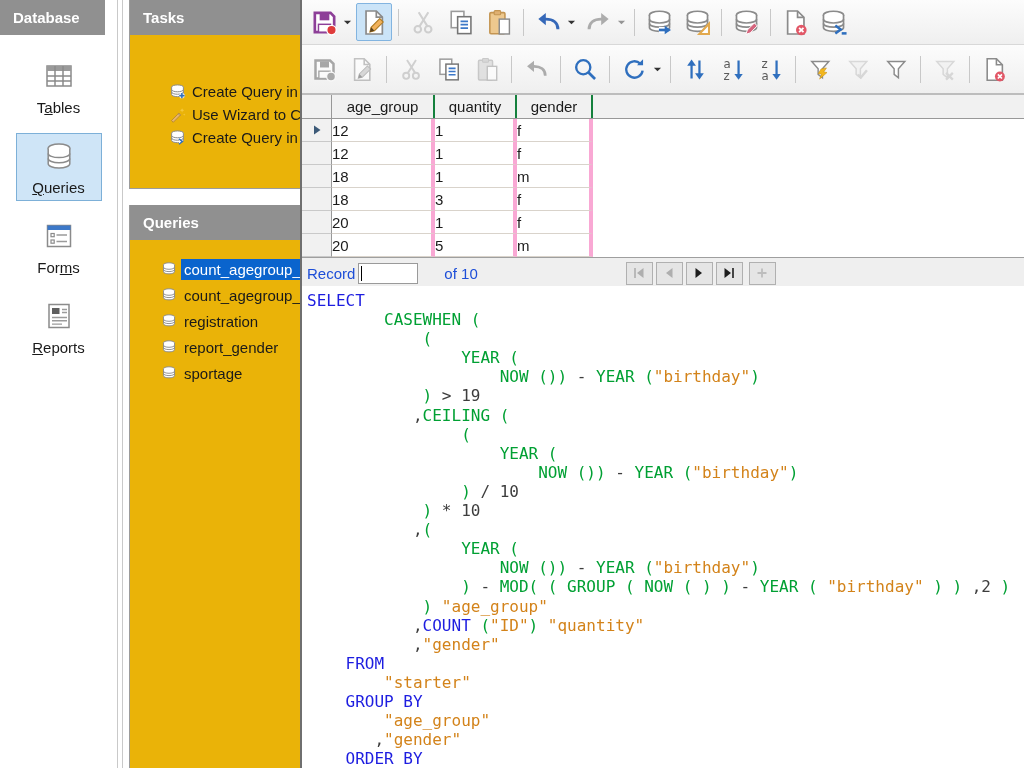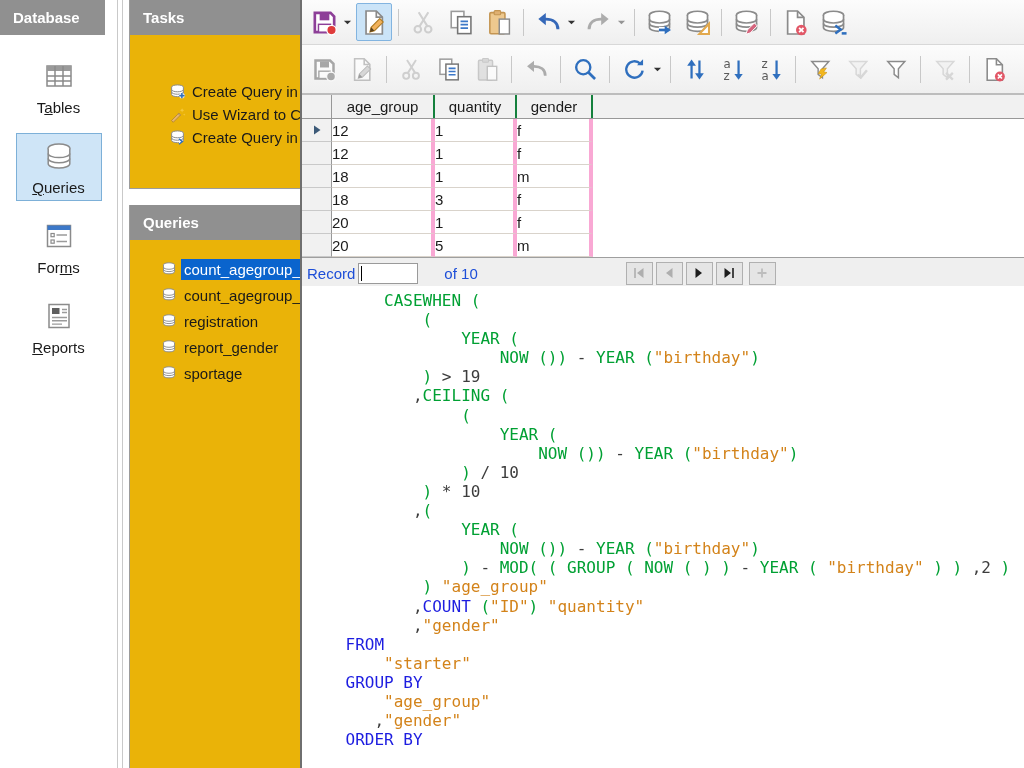--- a/index.html
+++ b/index.html
@@ -618,20 +618,21 @@
         </span>
         <span class="rec-btn new">
           <span><svg viewBox="0 0 14 12">
               <path d="M7 1.5v9M2.5 6h9" stroke="#bdbdbd" stroke-width="1.8"></path>
             </svg></span>
         </span>
       </span>
   </div>
 
   <div class="sql-panel">
+      <div class="sql-line"><span class="tk-b">SELECT</span></div>
       <div class="sql-line"><span class="tk-g">        CASEWHEN (</span></div>
       <div class="sql-line"><span class="tk-g">            (</span></div>
       <div class="sql-line"><span class="tk-g">                YEAR (</span></div>
       <div class="sql-line"><span class="tk-g">                    NOW ())</span><span class="tk-d"> - </span><span class="tk-g">YEAR (</span><span class="tk-o">"birthday"</span><span class="tk-g">)</span></div>
       <div class="sql-line"><span class="tk-g">            )</span><span class="tk-d"> &gt; 19</span></div>
       <div class="sql-line"><span class="tk-d">           ,</span><span class="tk-g">CEILING (</span></div>
       <div class="sql-line"><span class="tk-g">                (</span></div>
       <div class="sql-line"><span class="tk-g">                    YEAR (</span></div>
       <div class="sql-line"><span class="tk-g">                        NOW ())</span><span class="tk-d"> - </span><span class="tk-g">YEAR (</span><span class="tk-o">"birthday"</span><span class="tk-g">)</span></div>
       <div class="sql-line"><span class="tk-g">                )</span><span class="tk-d"> / 10</span></div>

